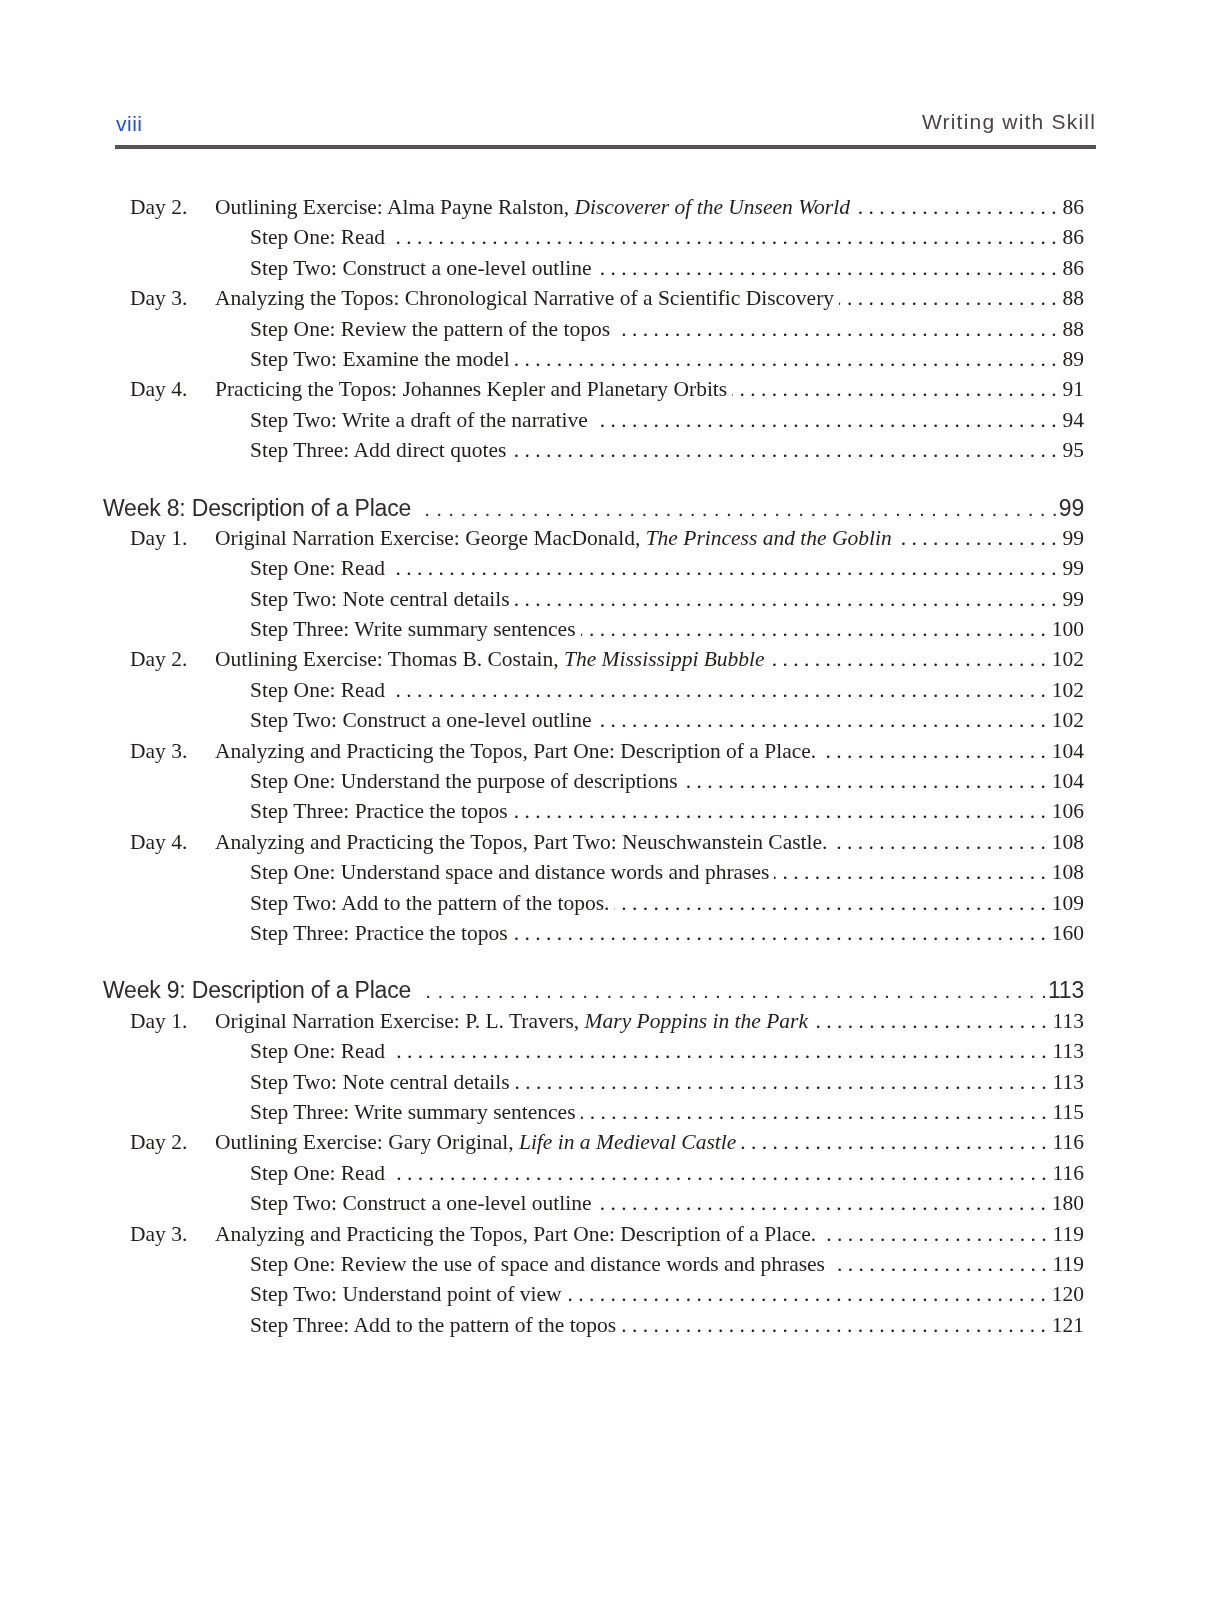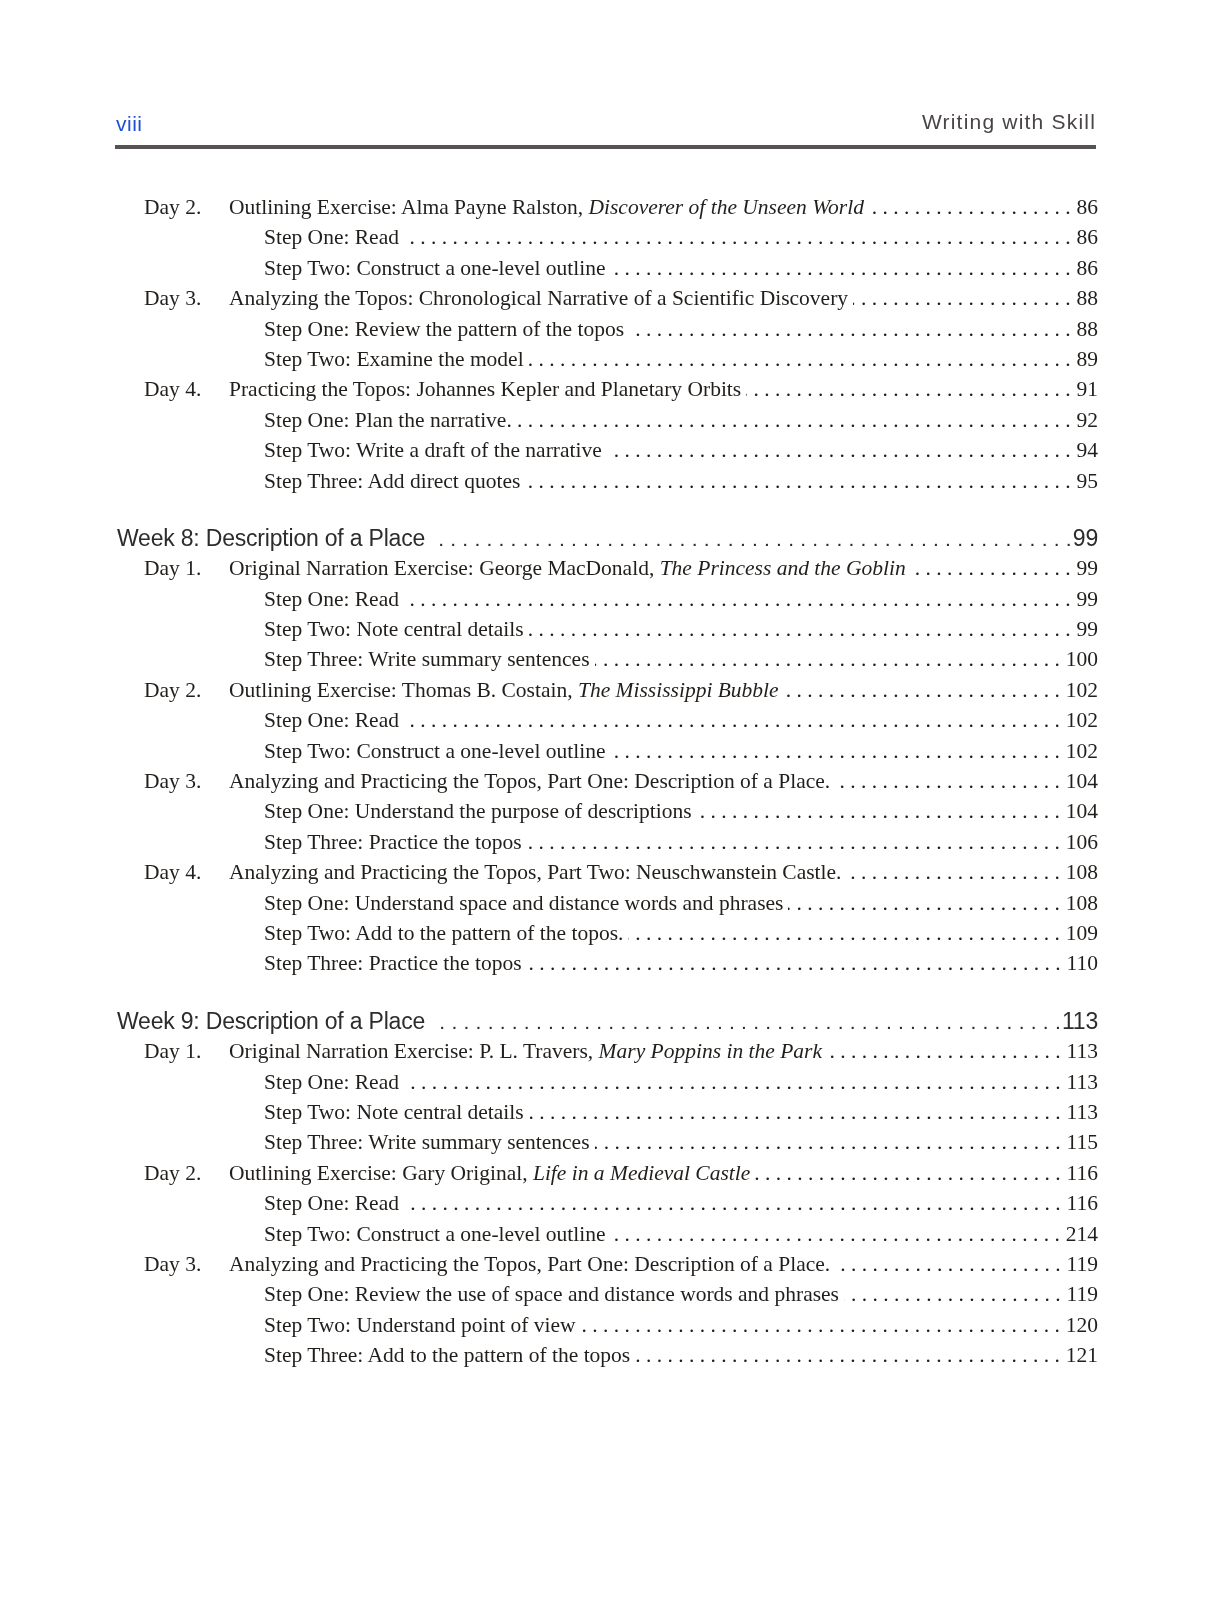--- a/index.html
+++ b/index.html
@@ -40,21 +40,21 @@
     left: 115px;
     top: 145px;
     width: 981px;
     height: 4px;
     background: #585353;
   }
 
   
   .toc {
     position: absolute;
-    left: 117px;
+    left: 103px;
     top: 192px;
     width: 981px;
   }
   .row {
     display: flex;
     align-items: baseline;
     height: 30.4px;
     line-height: 30.4px;
     font-size: 21.5px;
     white-space: nowrap;
@@ -140,26 +140,20 @@
     <span class="page-num">89</span>
   </div>
       <div class="row row-day">
     <span class="day-label">Day 4.</span>
     <span class="entry-text"><span class="pre">Practicing the Topos: Johannes Kepler and Planetary Orbits</span></span>
     <span class="leader"></span>
     <span class="page-num">91</span>
   </div>
       <div class="row row-step">
 
-    <span class="entry-text"><span class="pre">Step One: Plan the narrative.</span></span>
-    <span class="leader"></span>
-    <span class="page-num">92</span>
-  </div>
-      <div class="row row-step">
-
     <span class="entry-text"><span class="pre">Step Two: Write a draft of the narrative</span></span>
     <span class="leader"></span>
     <span class="page-num">94</span>
   </div>
       <div class="row row-step">
 
     <span class="entry-text"><span class="pre">Step Three: Add direct quotes</span></span>
     <span class="leader"></span>
     <span class="page-num">95</span>
   </div>
@@ -244,21 +238,21 @@
       <div class="row row-step">
 
     <span class="entry-text"><span class="pre">Step Two: Add to the pattern of the topos.</span></span>
     <span class="leader"></span>
     <span class="page-num">109</span>
   </div>
       <div class="row row-step">
 
     <span class="entry-text"><span class="pre">Step Three: Practice the topos</span></span>
     <span class="leader"></span>
-    <span class="page-num">110</span>
+    <span class="page-num">160</span>
   </div>
       <div class="row row-week">
 
     <span class="entry-text"><span class="pre">Week 9: Description of a Place</span></span>
     <span class="leader"></span>
     <span class="page-num">113</span>
   </div>
       <div class="row row-day">
     <span class="day-label">Day 1.</span>
     <span class="entry-text"><span class="pre">Original Narration Exercise: P. L. Travers, </span><em class="book-title">Mary Poppins in the Park</em></span>
@@ -292,21 +286,21 @@
       <div class="row row-step">
 
     <span class="entry-text"><span class="pre">Step One: Read</span></span>
     <span class="leader"></span>
     <span class="page-num">116</span>
   </div>
       <div class="row row-step">
 
     <span class="entry-text"><span class="pre">Step Two: Construct a one-level outline</span></span>
     <span class="leader"></span>
-    <span class="page-num">214</span>
+    <span class="page-num">180</span>
   </div>
       <div class="row row-day">
     <span class="day-label">Day 3.</span>
     <span class="entry-text"><span class="pre">Analyzing and Practicing the Topos, Part One: Description of a Place.</span></span>
     <span class="leader"></span>
     <span class="page-num">119</span>
   </div>
       <div class="row row-step">
 
     <span class="entry-text"><span class="pre">Step One: Review the use of space and distance words and phrases</span></span>

